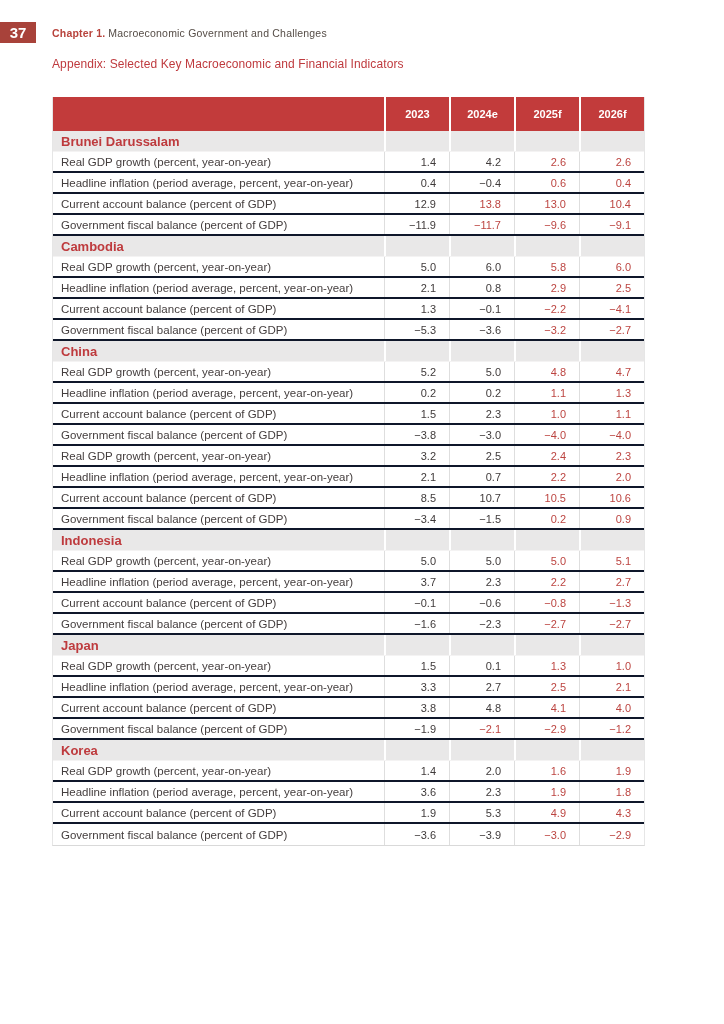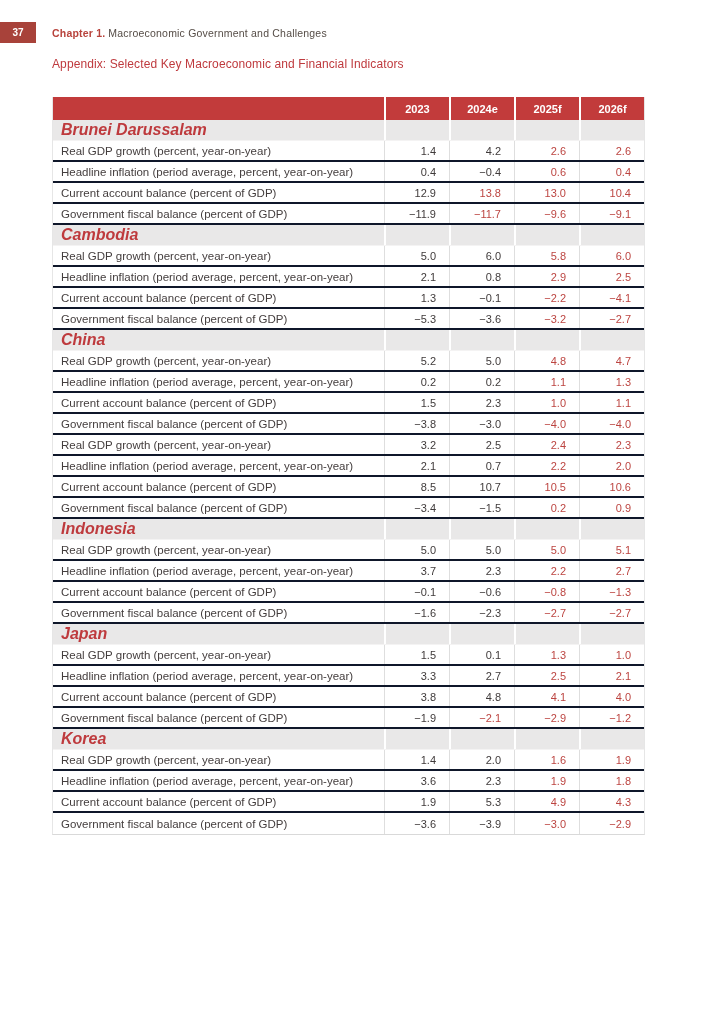--- a/index.html
+++ b/index.html
@@ -10,21 +10,21 @@
     position: relative;
     color: #433d3d;
   }
   .page { position: absolute; inset: 0; }
 
   
   .page-num {
     position: absolute; left: 0; top: 22px;
     width: 36px; height: 21px;
     background: #a8423a; color: #ffffff;
-    font-size: 10px; font-weight: bold;
+    font-size: 15px; font-weight: bold;
     display: flex; align-items: center; justify-content: center;
   }
   .chapter-line {
     position: absolute; left: 52px; top: 27px;
     font-size: 10.5px; letter-spacing: 0.2px;
   }
   .chapter-label { color: #b8433c; font-weight: bold; }
   .chapter-title { color: #554c46; margin-left: 3px; }
 
   
@@ -54,37 +54,37 @@
   .cell {
     display: flex; align-items: center;
     box-sizing: border-box;
     overflow: hidden; white-space: nowrap;
   }
   .cell.label { padding-left: 8px; justify-content: flex-start; }
   .cell.num   { padding-right: 13px; justify-content: flex-end; }
 
   .thead {
     background: #c23b3b;
-    height: 23px;
+    height: 34px;
   }
   .thead .cell.num {
     border-left: 2px solid #ffffff;
     justify-content: center;
     padding-right: 0;
     color: #ffffff; font-size: 11px; font-weight: bold;
   }
 
   .country-row {
     background: #e9e8e8;
     height: 21px;
     border-bottom: 1px solid #f4f3f3;
   }
   .country-row .cell.num { border-left: 2px solid #ffffff; }
   .country-name {
-    color: #be3a3d; font-weight: bold; font-size: 16px; font-style: italic;
+    color: #be3a3d; font-weight: bold; font-size: 13px;
   }
 
   .data-row {
     background: #ffffff;
     height: 21px;
     border-bottom: 2px solid #0f172a;
   }
   .data-row:last-child { border-bottom: none; }
   .data-row .cell.num { border-left: 1px solid #dedede; font-size: 11px; color: #3f3a3a; }
   .data-row .cell.label { font-size: 11.5px; color: #433d3d; }

